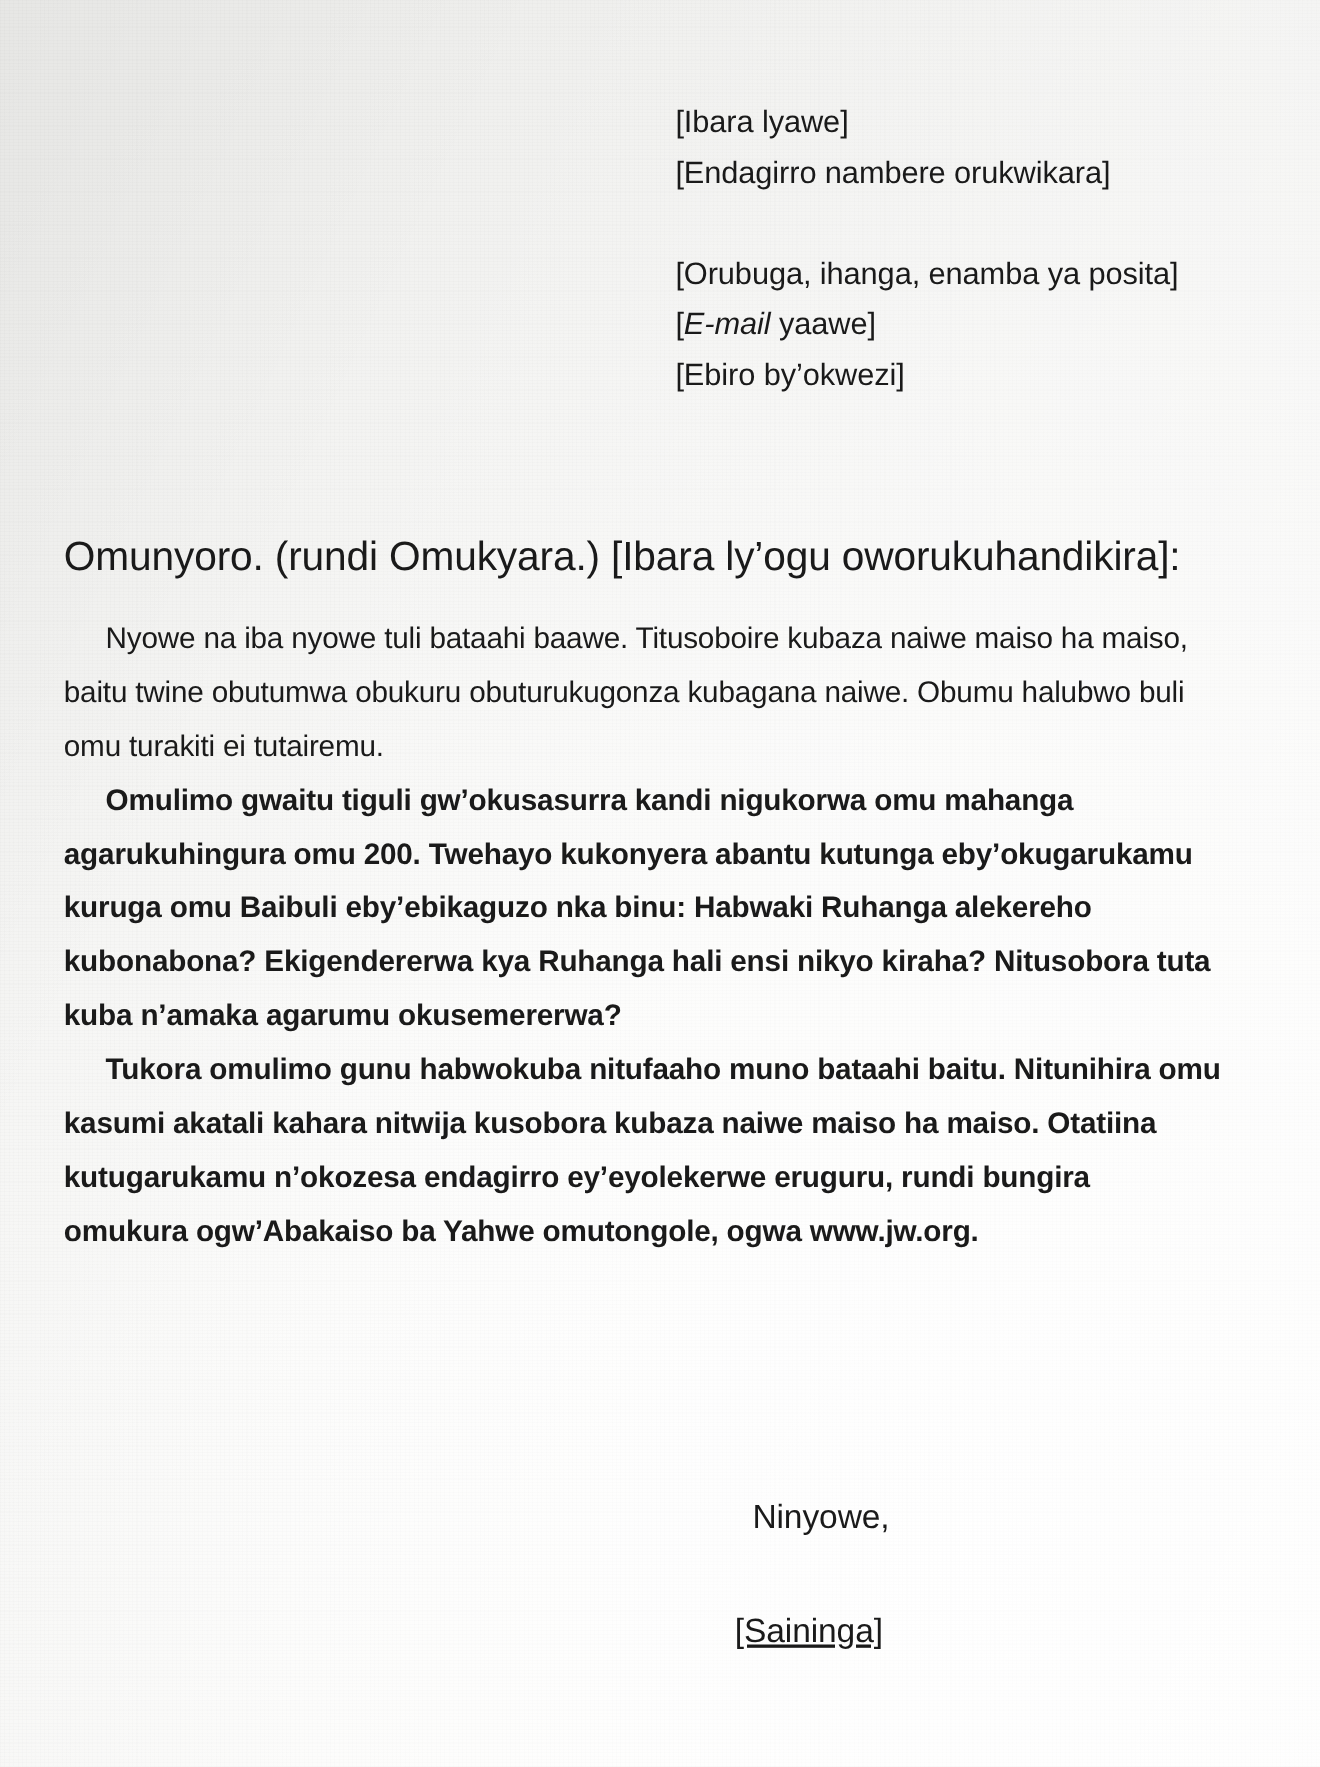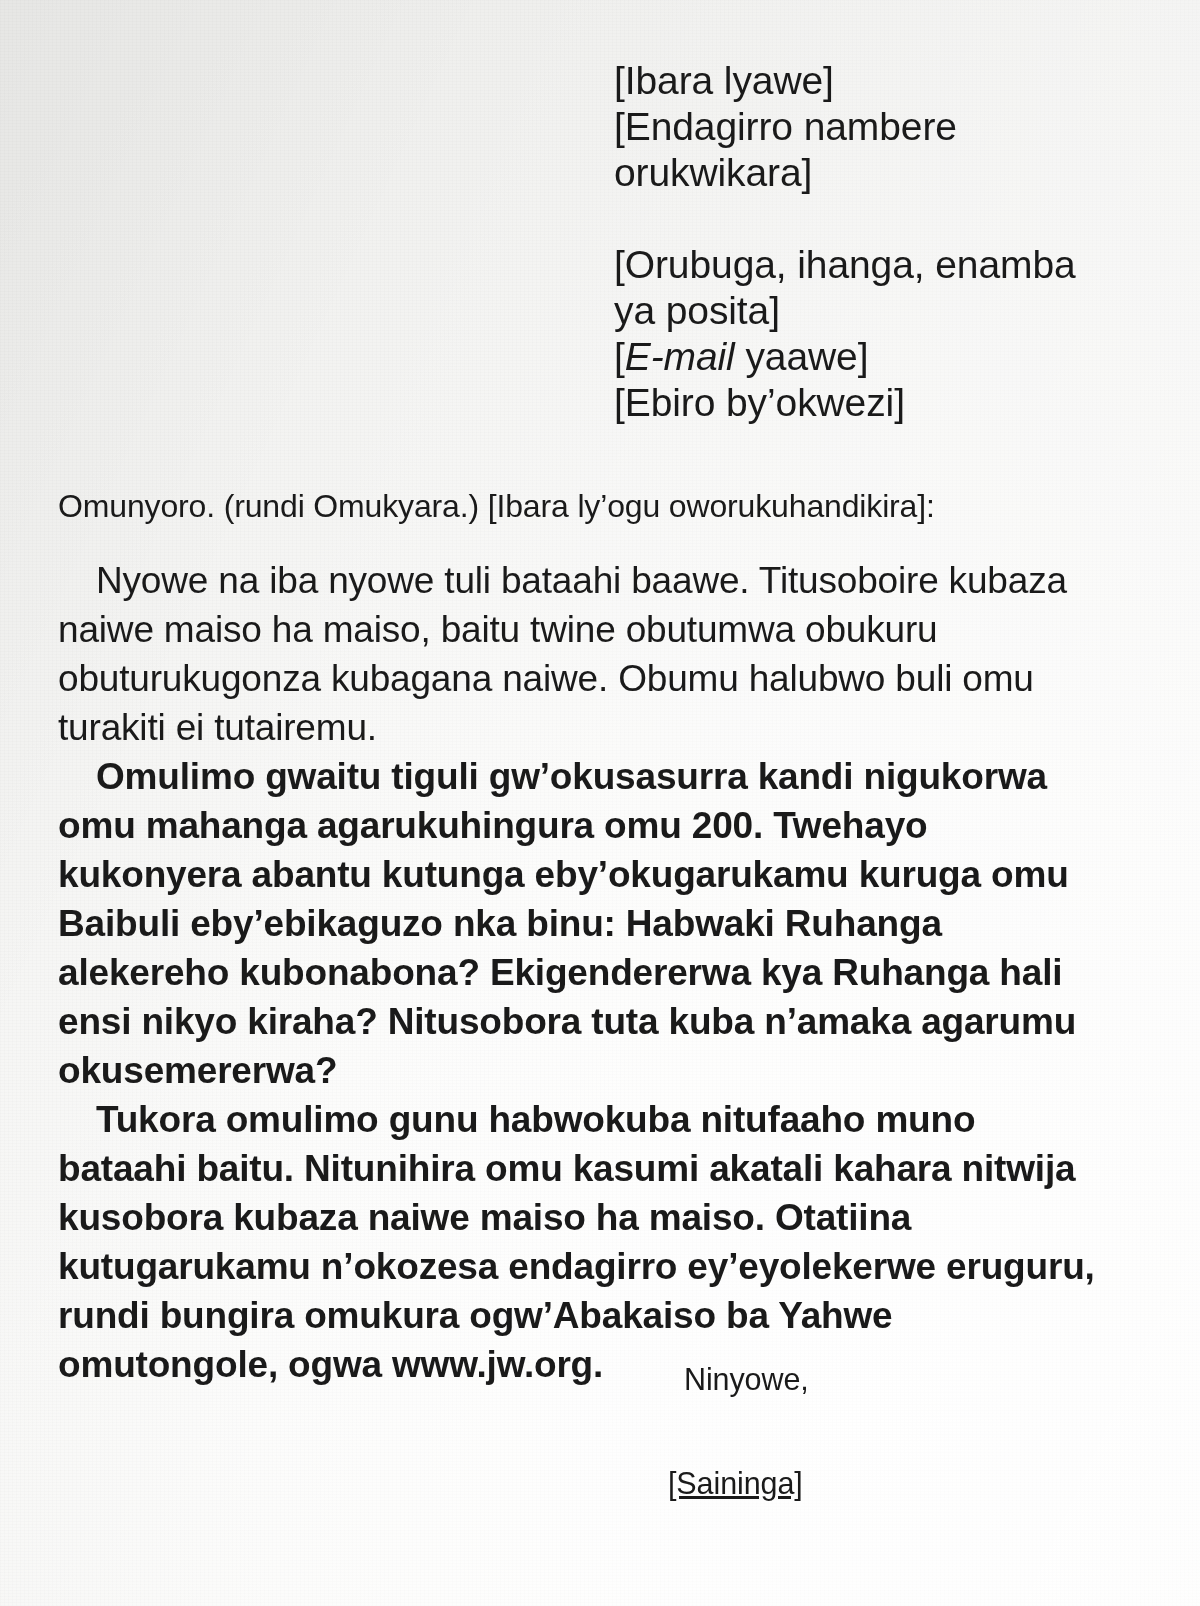--- a/index.html
+++ b/index.html
@@ -35,55 +35,55 @@
     position: relative;
     width: 1200px;
     height: 1606px;
     box-sizing: border-box;
   }
 
   
   .address-block {
     position: absolute;
     left: 614px;
-    top: 58px;
+    top: 88px;
     width: 520px;
-    font-size: 39px;
+    font-size: 28px;
     line-height: 46px;
     letter-spacing: -0.1px;
   }
   .address-line {
     white-space: normal;
   }
   .address-line.wrapline {
     width: 500px;
     margin-top: 46px;
   }
   .italic-token {
     font-style: italic;
   }
 
   
   .salutation {
     position: absolute;
     left: 58px;
     top: 484px;
     width: 1090px;
-    font-size: 32px;
+    font-size: 37px;
     line-height: 44px;
     letter-spacing: -0.15px;
   }
 
   
   .body-block {
     position: absolute;
     left: 58px;
     top: 556px;
     width: 1052px;
-    font-size: 37px;
+    font-size: 27px;
     line-height: 49px;
     letter-spacing: -0.18px;
   }
   .body-para {
     margin: 0;
     text-indent: 38px;
     text-align: left;
     hyphens: manual;
   }
   .body-para + .body-para {

